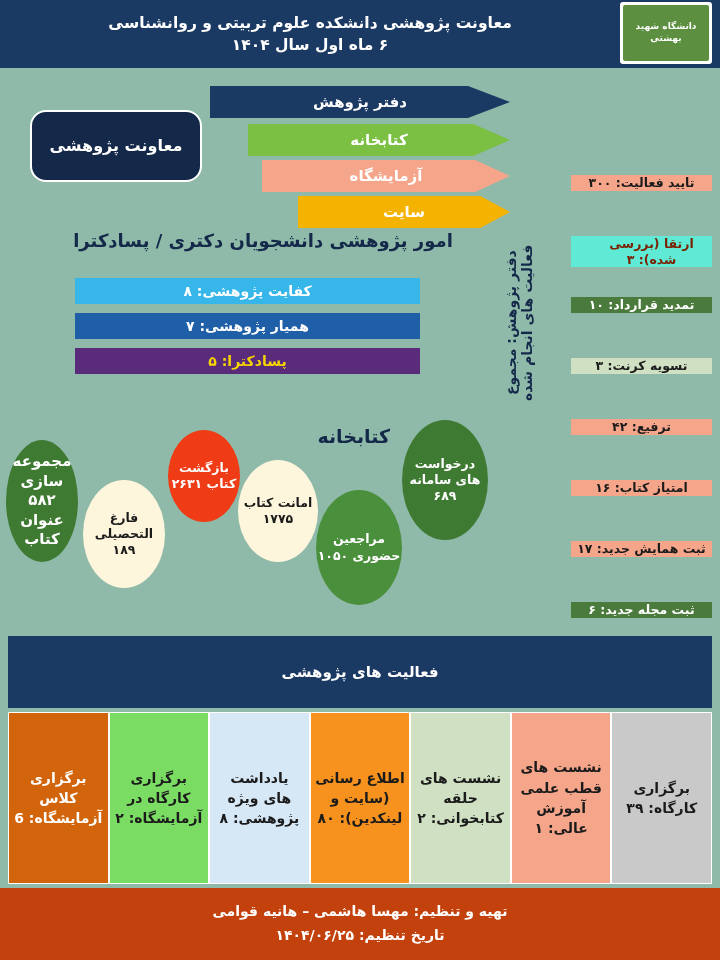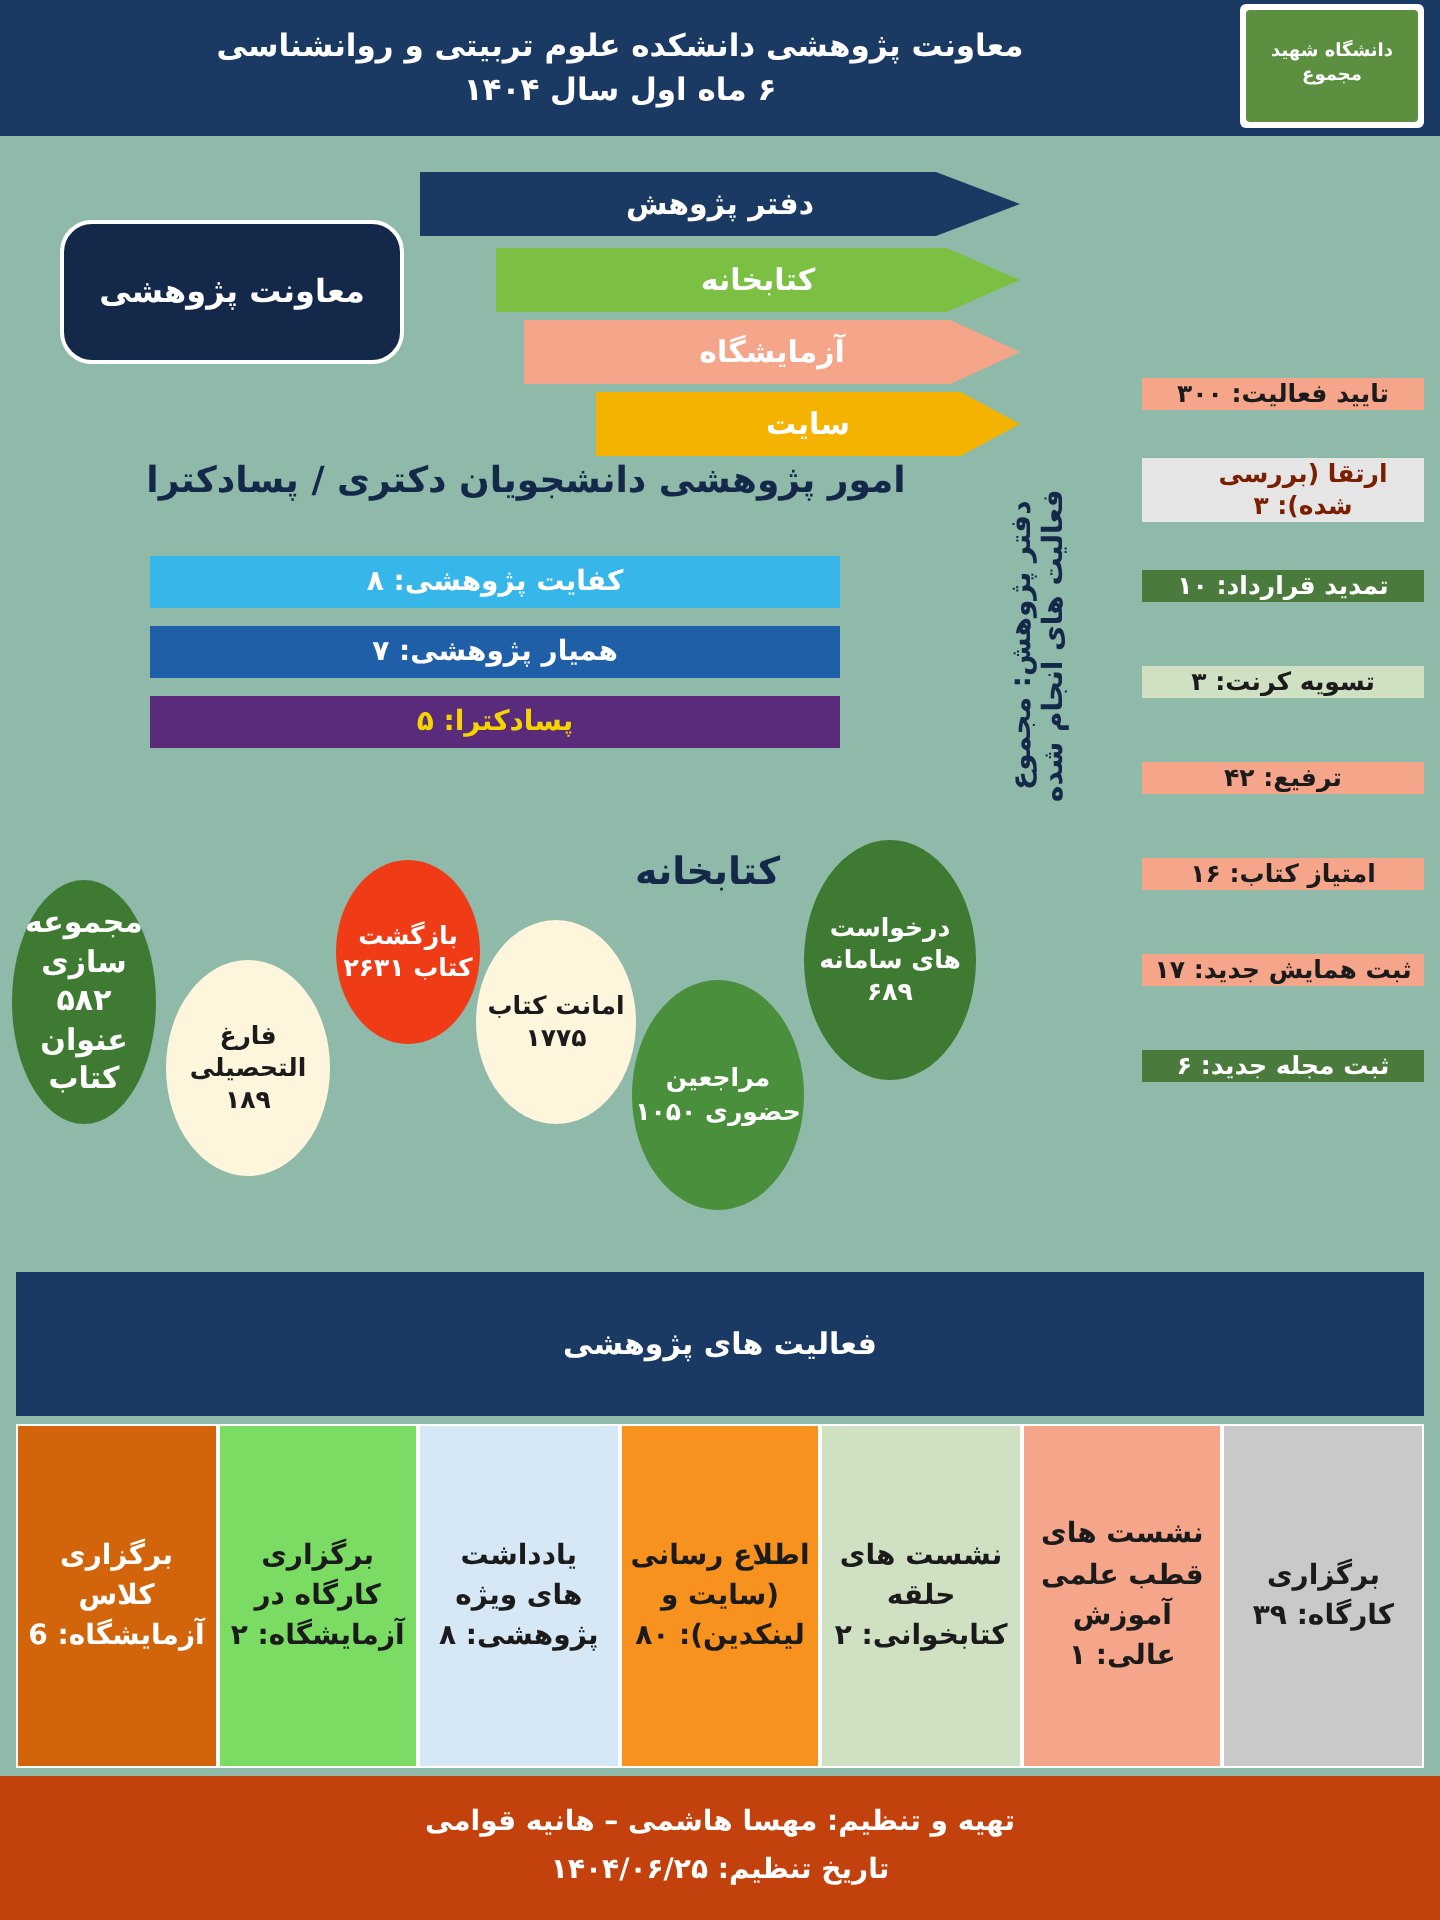--- a/index.html
+++ b/index.html
@@ -113,41 +113,41 @@
 
   
   .office-stats {
     position: absolute;
     top: 175px;
     right: 8px;
     width: 175px;
   }
   .stat-row {
     display: flex;
-    align-items: center;
+    align-items: flex-start;
     height: 44px;
-    margin-bottom: 4px;
+    margin-bottom: 17px;
   }
   .stat-label {
     flex: 1;
     display: flex;
     align-items: center;
     justify-content: center;
     font-size: 12.5px;
     font-weight: bold;
     text-align: center;
     line-height: 1.25;
     padding: 0 4px;
   }
   .stat-cap {
     width: 34px;
   }
   .r1 .stat-label { background:#f4a58a; color:#1b1b1b; }
   .r1 .stat-cap   { background:#e2601a; }
-  .r2 .stat-label { background:#e5e5e5; color:#7a1f00;padding-left:24px; }
+  .r2 .stat-label { background:#5eead4; color:#7a1f00;padding-left:24px; }
   .r2 .stat-cap   { background:#636363; }
   .r3 .stat-label { background:#4a7a3c; color:#ffffff; }
   .r3 .stat-cap   { background:#27432a; }
   .r4 .stat-label { background:#cfe0c3; color:#1b1b1b; }
   .r4 .stat-cap   { background:#4a7a3c; }
   .r5 .stat-label { background:#f4a58a; color:#1b1b1b; }
   .r5 .stat-cap   { background:#cf0a12; }
   .r6 .stat-label { background:#f4a58a; color:#1b1b1b; }
   .r6 .stat-cap   { background:#cfe0c3; }
   .r7 .stat-label { background:#f4a58a; color:#1b1b1b; }
@@ -298,21 +298,21 @@
 <body>
 
 <div class="page">
 
   <div class="header">
     <div class="header-title">
       <div>معاونت پژوهشی دانشکده علوم تربیتی و روانشناسی</div>
       <div>۶ ماه اول سال ۱۴۰۴</div>
     </div>
     <div class="logo">
-      <div class="logo-inner">دانشگاه شهید مجموع</div>
+      <div class="logo-inner">دانشگاه شهید بهشتی</div>
     </div>
   </div>
 
   <div class="arrows">
     <div class="arrow a1">دفتر پژوهش</div>
     <div class="arrow a2">کتابخانه</div>
     <div class="arrow a3">آزمایشگاه</div>
     <div class="arrow a4">سایت</div>
     <div class="deputy-box">معاونت پژوهشی</div>
   </div>

